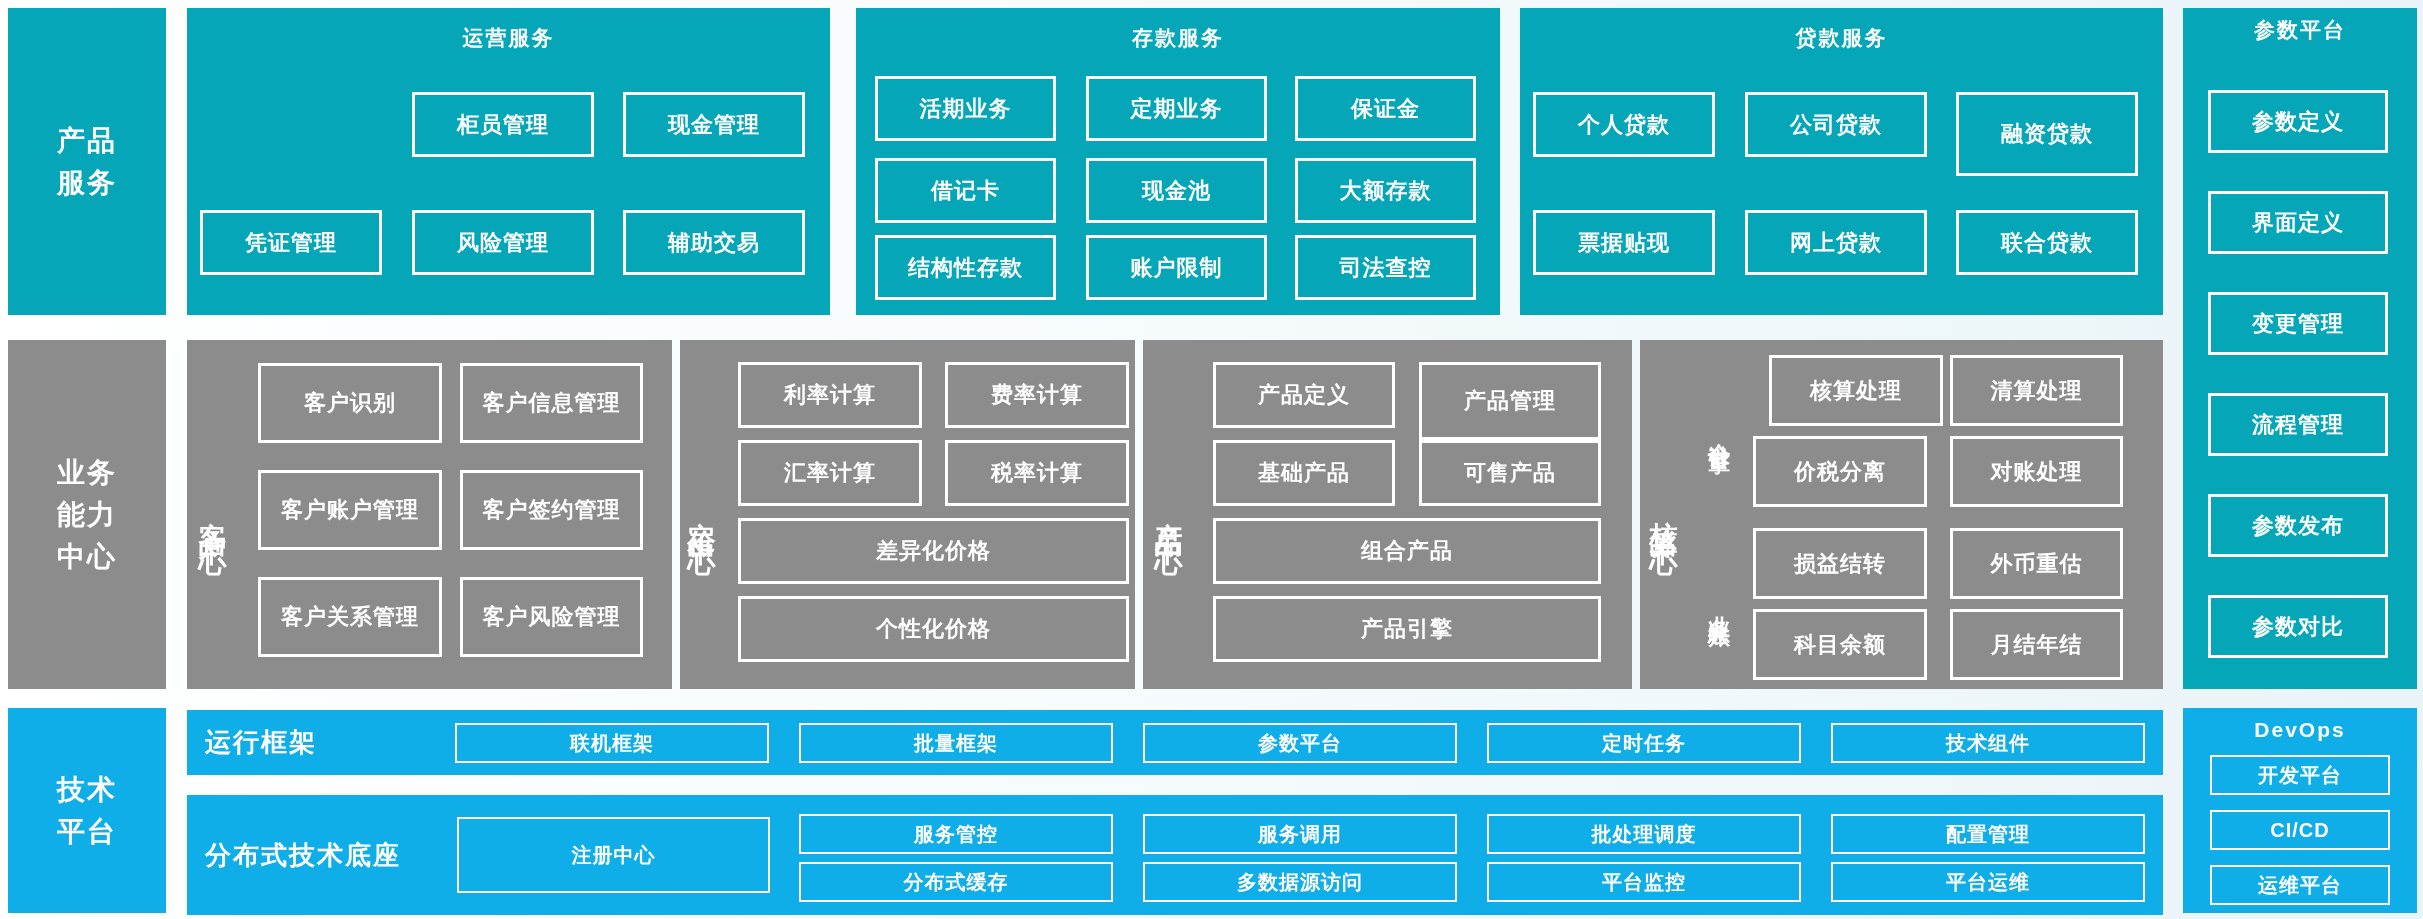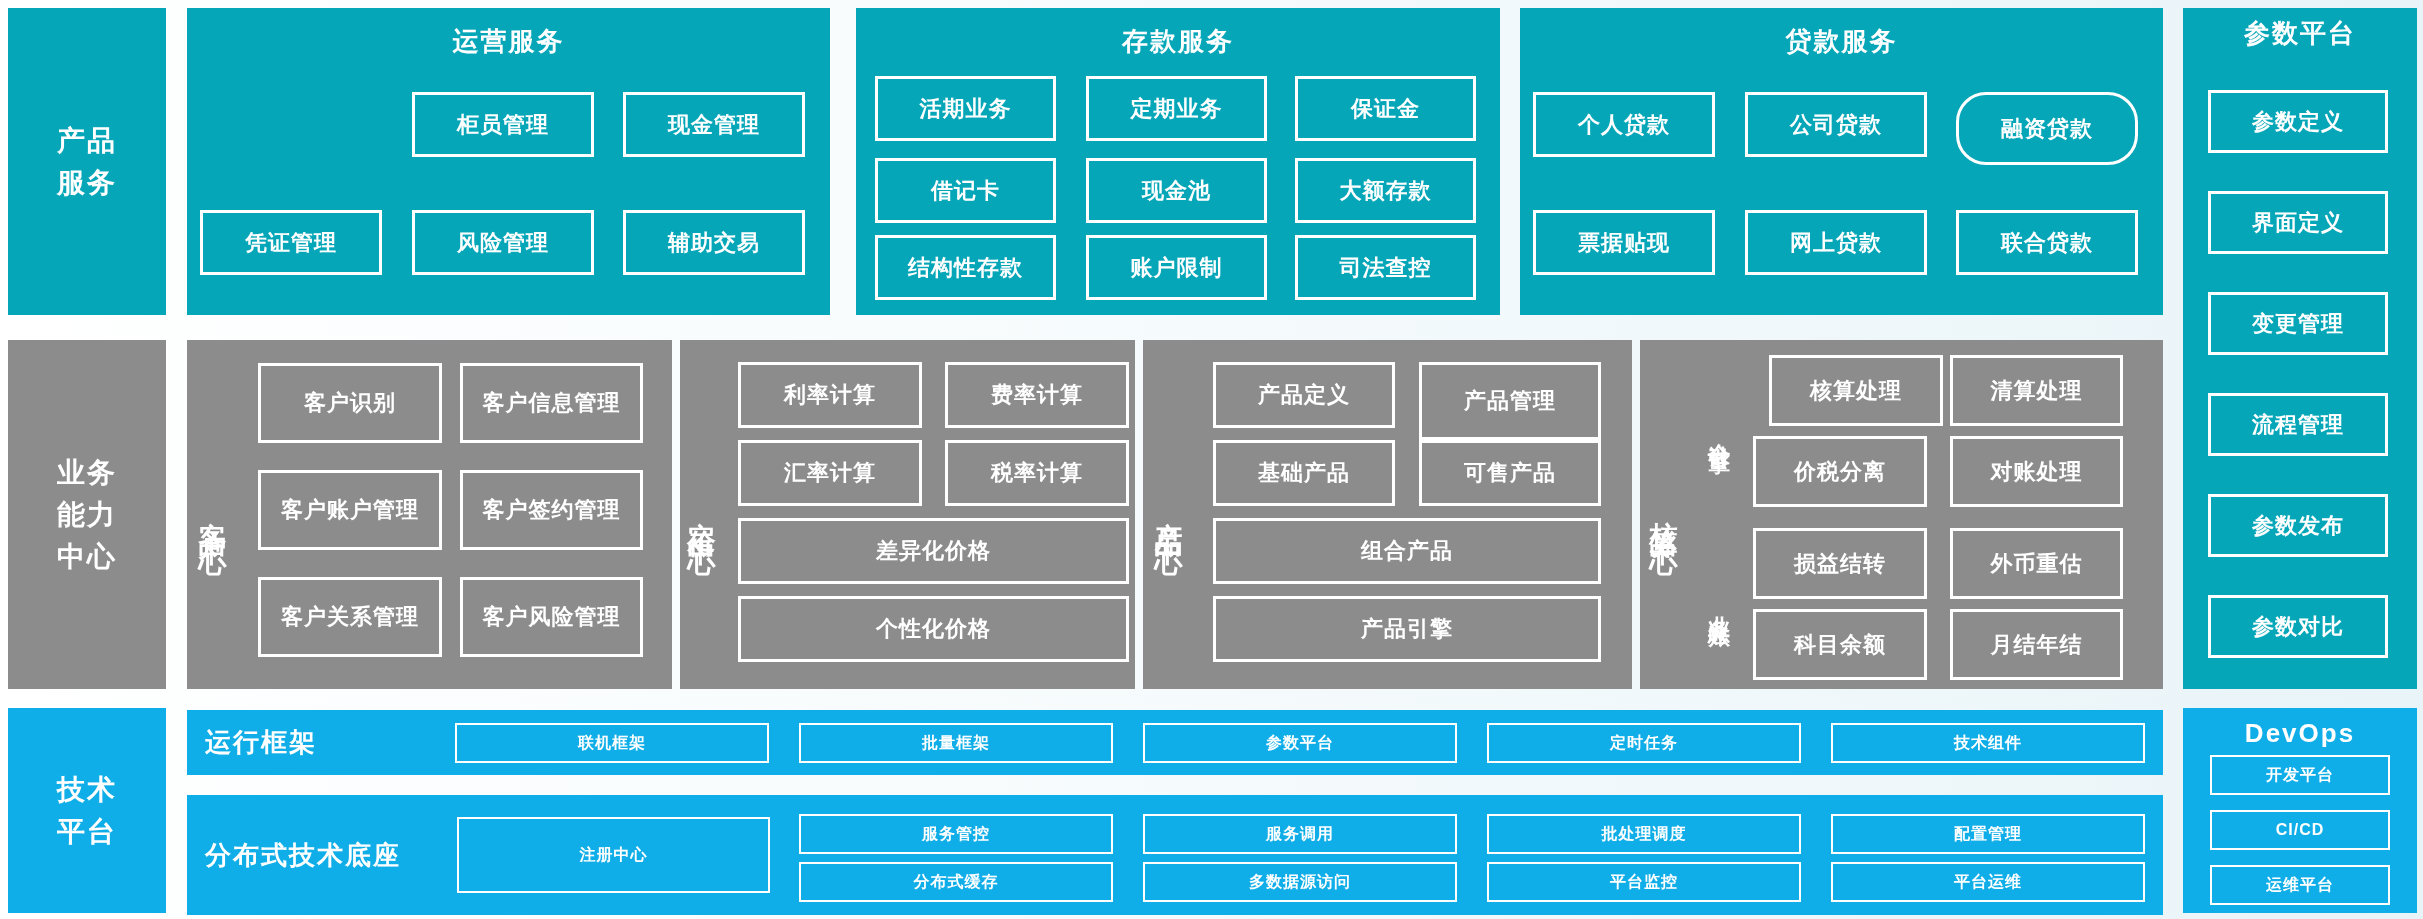--- a/index.html
+++ b/index.html
@@ -9,28 +9,28 @@
     background:linear-gradient(90deg,#ffffff 0%,#f4fafc 55%,#e9f4f8 100%);
     font-family:"Liberation Sans",sans-serif;
     font-weight:700;color:#ffffff;
     overflow:hidden;
   }
   .panel{position:absolute;box-sizing:border-box;}
   .teal{background:var(--teal,#04a6b8);}
   .gray{background:var(--gray,#8c8c8c);}
   .blue{background:var(--blue,#10aee8);}
 
-  .sec-title{position:absolute;top:16px;left:0;right:0;text-align:center;font-size:26px;letter-spacing:2px;}
+  .sec-title{position:absolute;top:16px;left:0;right:0;text-align:center;font-size:21px;letter-spacing:2px;}
   .box{
     position:absolute;box-sizing:border-box;
     border:3px solid #fff;
     display:flex;align-items:center;justify-content:center;
     font-size:22px;letter-spacing:1px;text-align:center;white-space:nowrap;
   }
-  .sbox{border-width:2px;font-size:16px;}
+  .sbox{border-width:2px;font-size:20px;}
 
   .side-label{
     display:flex;align-items:center;justify-content:center;
     text-align:center;font-size:28px;line-height:1.5;letter-spacing:2px;
     white-space:pre-line;
   }
   .v-label{
     position:absolute;top:0;bottom:0;
     display:flex;align-items:center;justify-content:center;
     writing-mode:vertical-rl;text-orientation:upright;
@@ -82,21 +82,21 @@
     <div class="box" style="left:439px;top:150px;width:181px;height:65px;">大额存款</div>
     <div class="box" style="left:19px;top:227px;width:181px;height:65px;">结构性存款</div>
     <div class="box" style="left:230px;top:227px;width:181px;height:65px;">账户限制</div>
     <div class="box" style="left:439px;top:227px;width:181px;height:65px;">司法查控</div>
   </div>
 
   <div class="panel teal" style="left:1520px;top:8px;width:643px;height:307px;">
     <div class="sec-title">贷款服务</div>
     <div class="box" style="left:13px;top:84px;width:182px;height:65px;">个人贷款</div>
     <div class="box" style="left:225px;top:84px;width:182px;height:65px;">公司贷款</div>
-    <div class="box" style="left:436px;top:84px;width:182px;height:73px;border-radius:30px;">融资贷款</div>
+    <div class="box" style="left:436px;top:84px;width:182px;height:84px;">融资贷款</div>
     <div class="box" style="left:13px;top:202px;width:182px;height:65px;">票据贴现</div>
     <div class="box" style="left:225px;top:202px;width:182px;height:65px;">网上贷款</div>
     <div class="box" style="left:436px;top:202px;width:182px;height:65px;">联合贷款</div>
   </div>
 
   <div class="panel teal" style="left:2183px;top:8px;width:234px;height:681px;">
     <div class="sec-title" style="top:8px;">参数平台</div>
     <div class="box" style="left:25px;top:82px;width:180px;height:63px;">参数定义</div>
     <div class="box" style="left:25px;top:183px;width:180px;height:63px;">界面定义</div>
     <div class="box" style="left:25px;top:284px;width:180px;height:63px;">变更管理</div>

